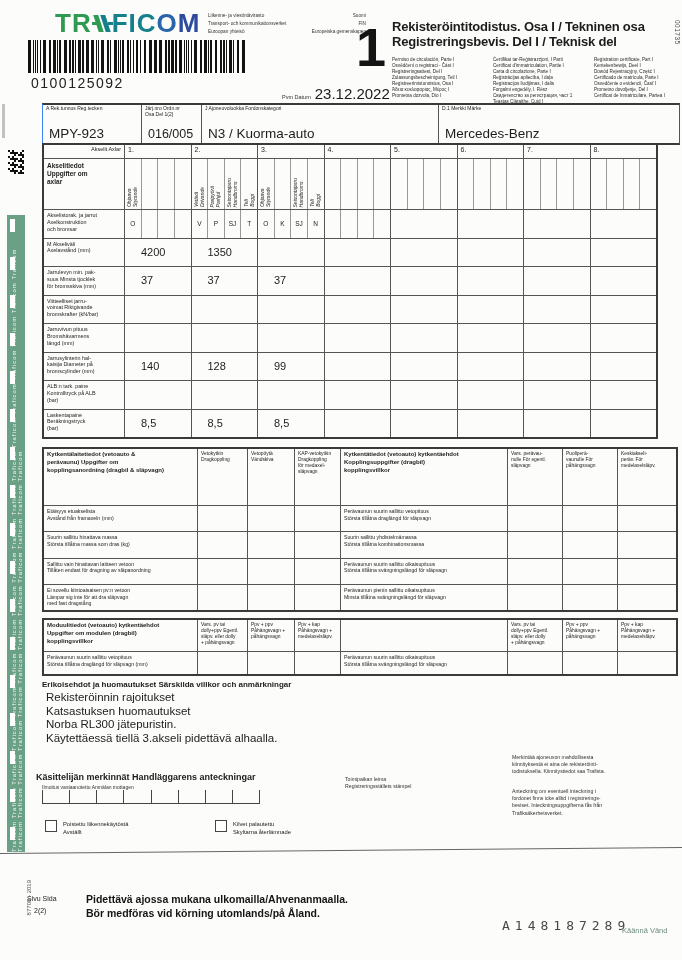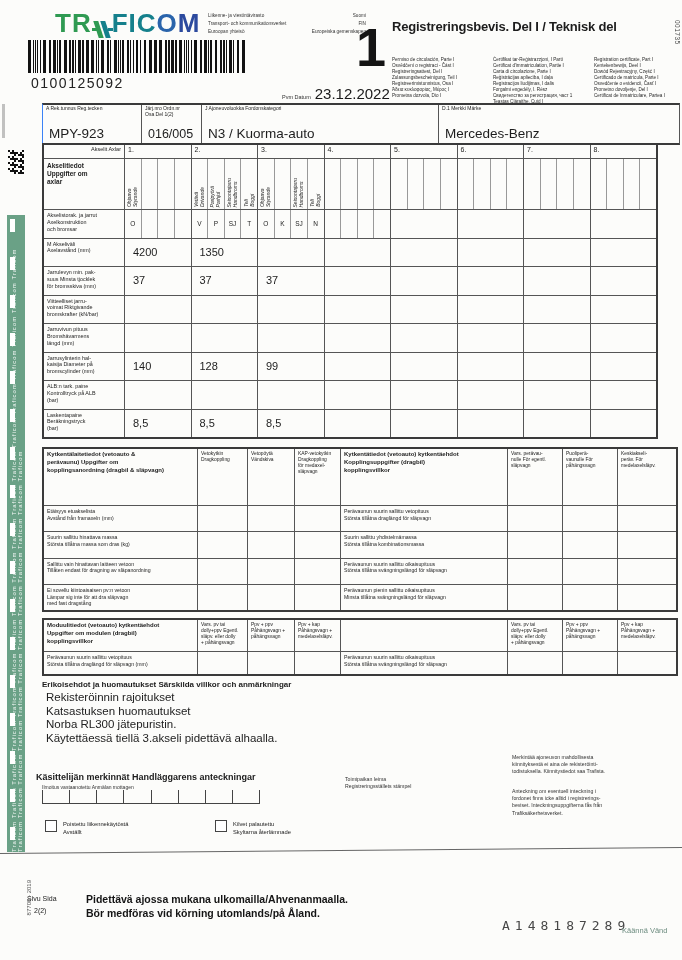--- a/index.html
+++ b/index.html
@@ -8,21 +8,21 @@
     --turn-text:#6e8d80; --serial-gray:#474747;
   }
   *{box-sizing:border-box;margin:0;padding:0}
   body{margin:0;background:#d9d9d9;font-family:"Liberation Sans","DejaVu Sans",sans-serif}
   .page{position:relative;width:682px;height:960px;background:#fcfcfa;overflow:hidden;color:#1c1c1c}
   .abs{position:absolute}
   .pre{white-space:pre-line}
   .vt{writing-mode:vertical-rl;transform:rotate(180deg);white-space:pre-line}
 
   
-  .logo{left:55px;top:8px;font-weight:bold;font-size:26px;letter-spacing:1px;display:flex;align-items:flex-end}
+  .logo{left:55px;top:8px;font-weight:bold;font-size:26px;letter-spacing:1px;display:flex;align-items:center}
   .logo .l-tr{color:var(--logo-green)}
   .logo .l-fi{color:var(--logo-teal)}
   .logo .l-c{color:var(--logo-teal)}
   .logo .l-o{color:var(--logo-blue)}
   .logo .l-m{color:var(--logo-dark-blue)}
   .logo-a{display:inline-block;position:relative;width:16px;height:19px;margin:0 2px}
   .logo-a i{position:absolute;top:1px;width:4.5px;height:17px;background:var(--logo-green);transform:skewX(18deg)}
   .logo-a i:first-child{left:2px}
   .logo-a i:last-child{left:9px;background:var(--logo-teal)}
   .logo-a::before{content:"";position:absolute;left:-2px;top:8px;width:5px;height:3.2px;background:var(--logo-green)}
@@ -70,21 +70,21 @@
   .axle>div:nth-child(-n+9){border-top:none}
   .ax-corner-top{display:flex;justify-content:flex-end;align-items:flex-start;padding:1px 3px 0 0;font-size:5.5px}
   .ax-num{font-size:7px;padding:1px 0 0 3px}
   .ax-corner{font-weight:bold;font-size:6.5px;line-height:1.25;padding:3px 2px 0 3px}
   .subs{display:flex;height:100%}
   .subs>span{flex:1;border-left:1px solid #999;display:flex;align-items:flex-end;justify-content:center;padding-bottom:2px;overflow:hidden}
   .subs>span:first-child{border-left:none}
   .subs .vl{font-size:5px;line-height:1.12;color:#222}
   .subs.vals>span{align-items:center;font-size:6.5px;padding-bottom:0;color:#1d1d1d}
   .rl{font-size:5.4px;line-height:1.25;padding:2px 1px 0 3px;white-space:pre-line;color:#1f1f1f}
-  .vc{font-size:11px;padding:7px 0 0 8px;color:#1d1d1d}
+  .vc{font-size:11px;padding:7px 0 0 16px;color:#1d1d1d}
 
   
   .coupling,.module{display:grid;grid-template-columns:153px 50px 47px 46px 167px 55px 55px 1fr;border:2px solid var(--line-dark)}
   .coupling{left:42px;top:447px;width:636px;height:165px;grid-template-rows:56px repeat(4,1fr)}
   .module{left:42px;top:618px;width:636px;height:58px;grid-template-rows:31px 1fr}
   .coupling>div,.module>div{border-left:1px solid #555;border-top:1px solid #555;padding:2px 2px 0 3px;overflow:hidden}
   .coupling>div:nth-child(8n+1),.module>div:nth-child(8n+1){border-left:none}
   .coupling>div:nth-child(-n+8),.module>div:nth-child(-n+8){border-top:none}
   .ch-label{font-size:6px;line-height:1.3;font-weight:bold}
   .cc{font-size:4.9px;line-height:1.25;color:#222}
@@ -145,20 +145,21 @@
         <span>FIN</span>
       </div>
     <div class="row">
         <span>Euroopan yhteisö</span>
         <span>Europeiska gemenskapen</span>
       </div>
   </div>
 
   <div class="abs bignum">1</div>
   <div class="abs titleblock">
+    <div>Rekisteröintitodistus. Osa I / Tekninen osa</div>
     <div>Registreringsbevis. Del I / Teknisk del</div>
   </div>
   <div class="abs translations">
     <div class="pre">Permiso de circulación, Parte I
 Osvědčení o registraci - Část I
 Registreringsattest, Del I
 Zulassungsbescheinigung, Teil I
 Registreerimistunnistus, Osa I
 Άδεια κυκλοφορίας, Μέρος I
 Prometna dozvola, Dio I</div>

